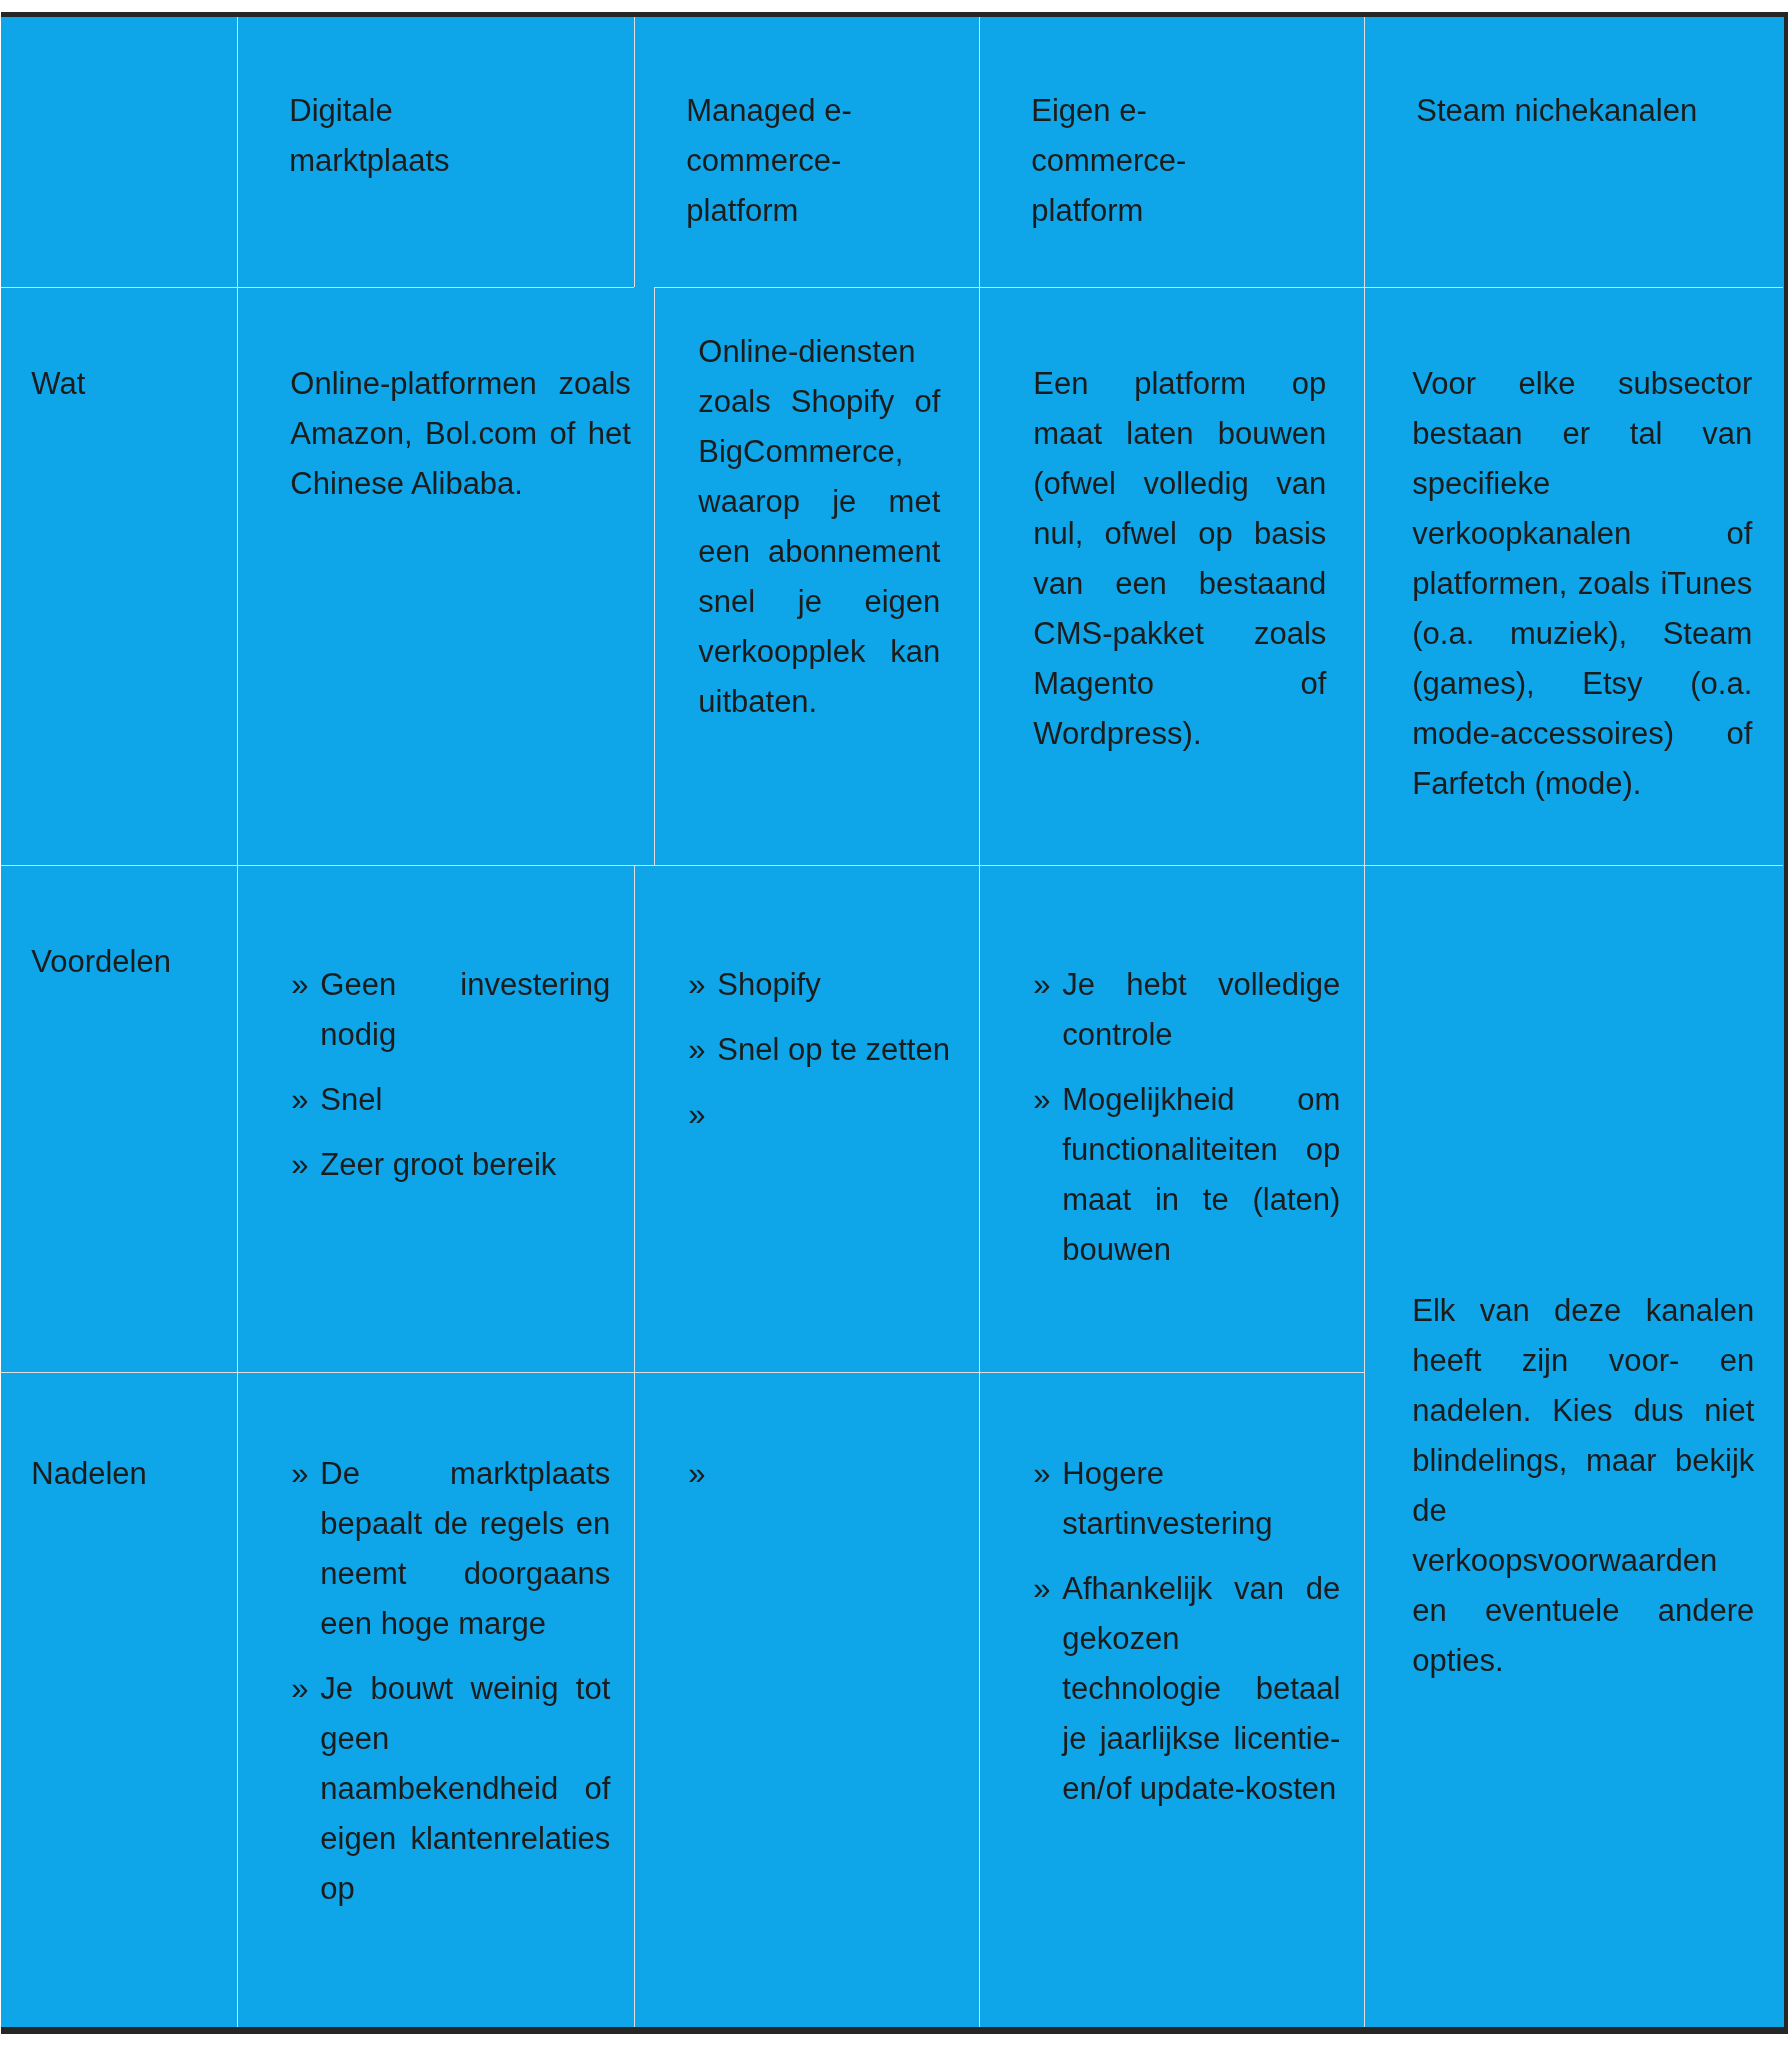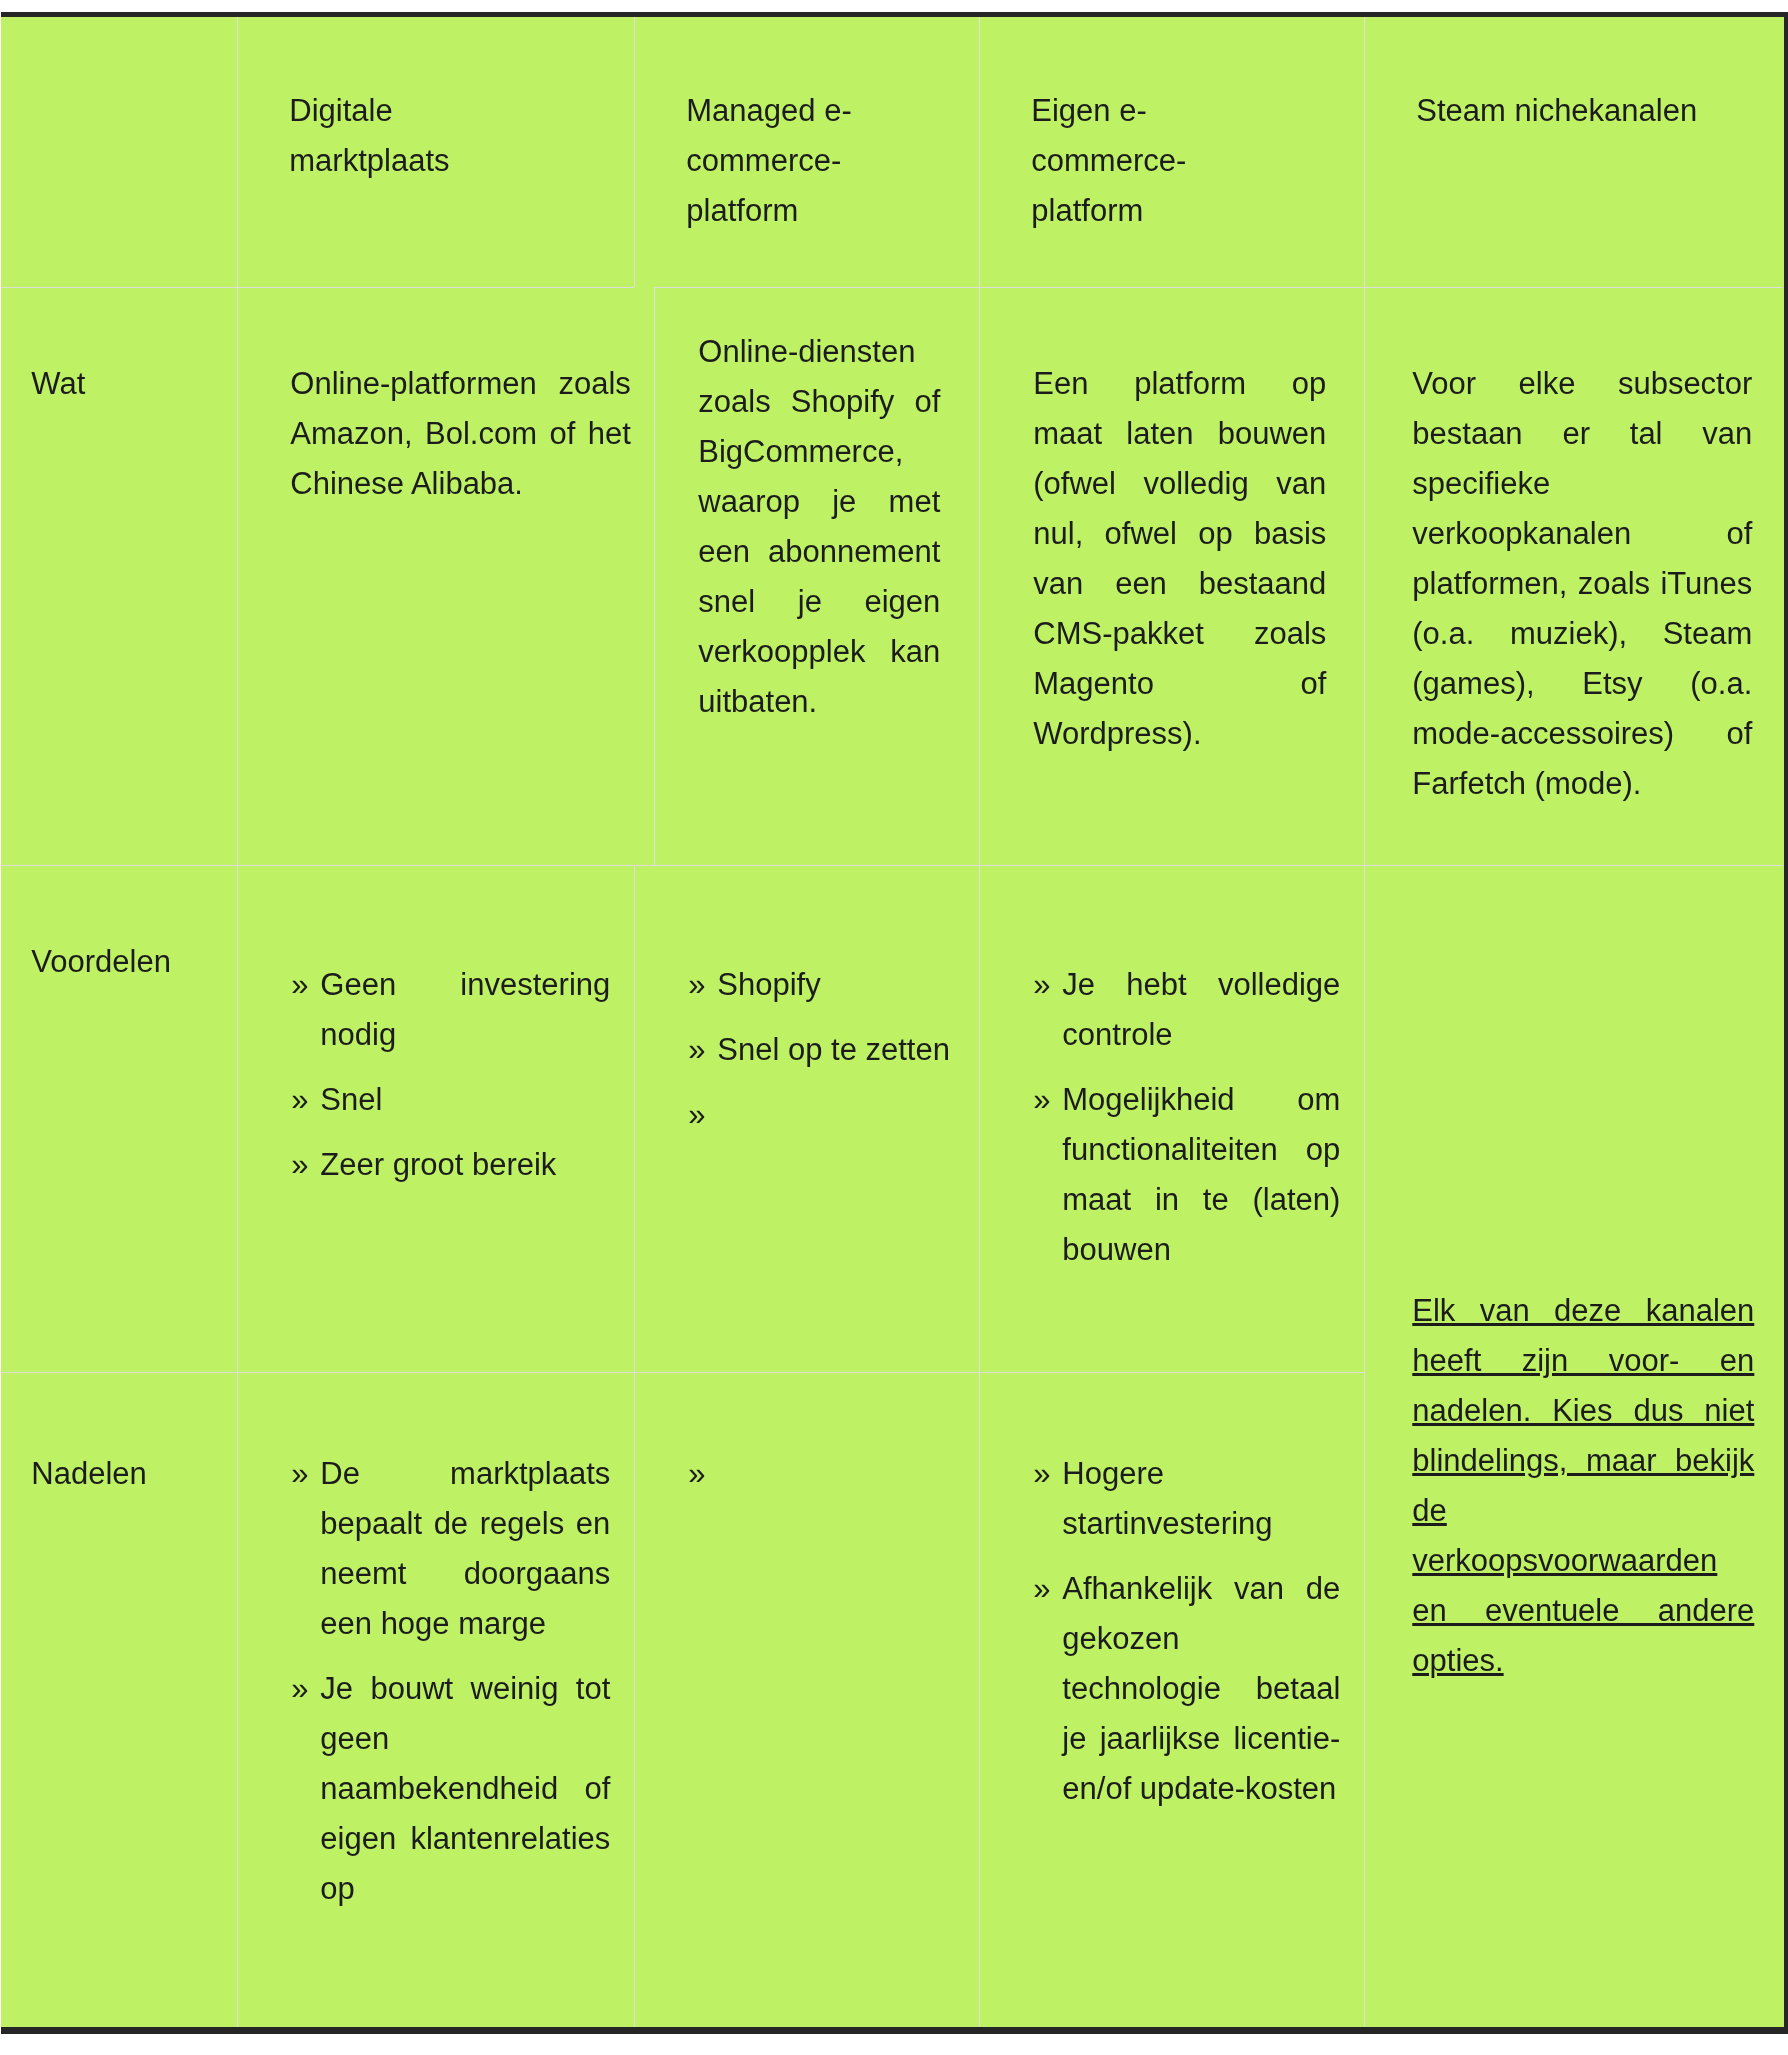--- a/index.html
+++ b/index.html
@@ -13,41 +13,41 @@
   }
   .table {
     margin: 12.4px 0 0 1.3px;
     width: 1787px;
     display: grid;
     grid-template-columns: 236px 397px 345px 385px 419px;
     grid-template-rows: 270px 578px 507px 655px;
     border-top: 5.3px solid #262626;
     border-right: 4.4px solid #262626;
     border-bottom: 7px solid #262626;
-    background: #bef264;
+    background: #0ea5e9;
   }
   .cell { font-size: 31px; line-height: 50px; overflow: hidden; }
   .b-l { border-left: 1.8px solid #dedede; }
   .b-t { border-top: 1.8px solid #dedede; }
   .head { padding: 69px 26.6px 0 51px; white-space: pre-line; text-align: left; }
   .rowlabel { padding: 71px 8.9px 0 30px; }
   .pt-v { }
   .pt-n { padding-top: 76px; }
   .p { text-align: justify; }
   .c1p { padding: 71px 3.5px 0 52px; }
   .c2p { padding: 39px 39px 0 43px; margin-left: 20px; }
   .c3p { padding: 71px 38px 0 53px; }
   .c4p { padding: 71px 31px 0 47px; }
   .note { padding: 420px 29px 0 47px; text-align: justify; }
   .list { padding: 94px 24px 0 53px; }
   .list-n { padding-top: 76px; }
   .li { display: flex; margin-bottom: 15px; }
   .marker { flex: 0 0 29px; }
   .li-text { flex: 1; text-align: justify; }
-  .span2 { grid-row: span 2; text-decoration: underline; }
+  .span2 { grid-row: span 2; }
 </style>
 </head>
 <body>
 
 <div class="table">
 
   <div class="cell head"></div>
   <div class="cell head b-l">Digitale
 marktplaats</div>
   <div class="cell head b-l">Managed e-

